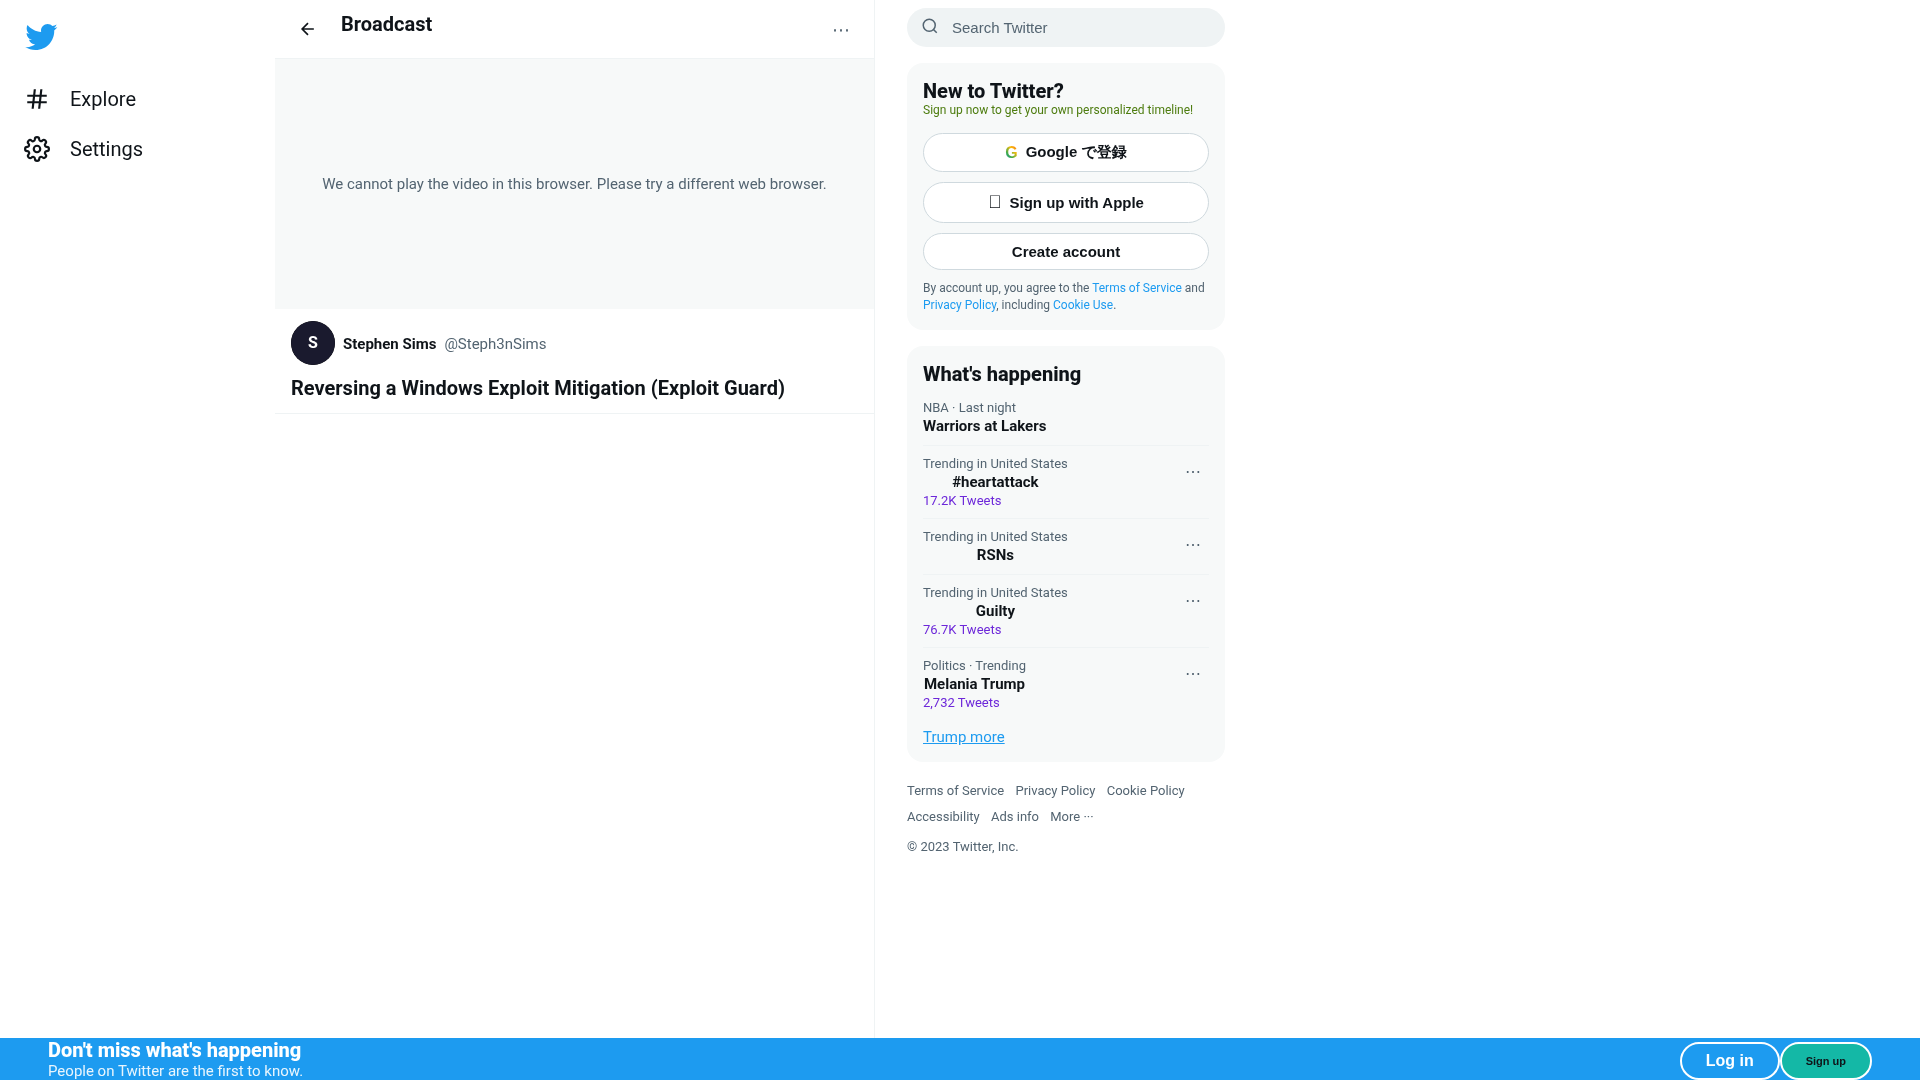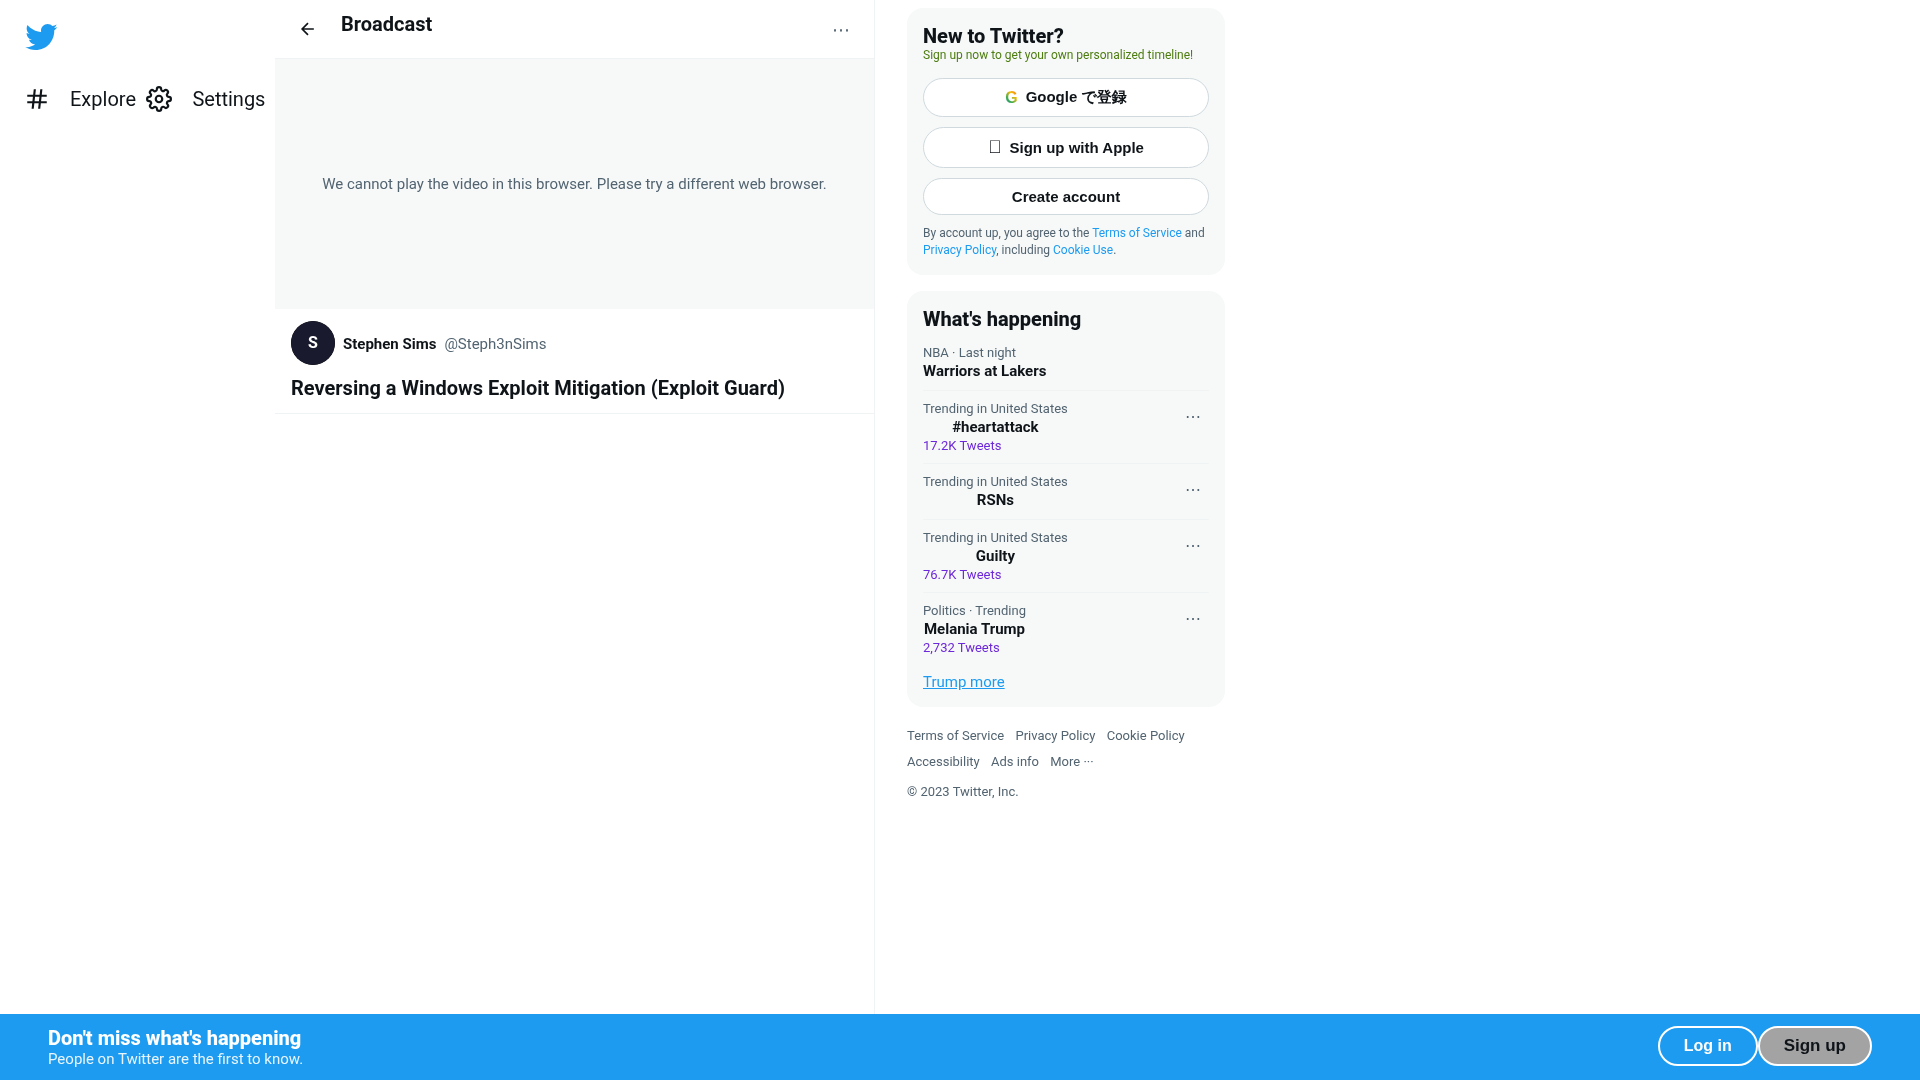--- a/index.html
+++ b/index.html
@@ -5,21 +5,21 @@
     * { margin: 0; padding: 0; box-sizing: border-box; }
     body { font-family: -apple-system, BlinkMacSystemFont, "Segoe UI", Roboto, Helvetica, Arial, sans-serif; background: #fff; color: #0f1419; width: 1920px; min-height: 1080px; overflow-x: hidden; }
 
     
     .page-wrapper { display: flex; min-height: 1080px; }
 
     
     .sidebar { width: 275px; padding: 8px 12px; display: flex; flex-direction: column; align-items: flex-start; border-right: none; position: fixed; left: 0; top: 0; height: 100%; }
     .sidebar-logo { padding: 12px; margin-bottom: 4px; cursor: pointer; }
     .sidebar-logo svg { width: 34px; height: 34px; fill: #1d9bf0; }
-    .sidebar-nav { display: flex; flex-direction: row; width: 100%; }
+    .sidebar-nav { display: flex; flex-direction: column; width: 100%; }
     .sidebar-item { display: flex; align-items: center; gap: 20px; padding: 12px; border-radius: 9999px; cursor: pointer; width: fit-content; min-width: 52px; }
     .sidebar-item-icon { width: 26px; height: 26px; display: flex; align-items: center; justify-content: center; }
     .sidebar-item-label { font-size: 20px; font-weight: 400; color: #0f1419; }
 
     
     .main-content { margin-left: 275px; width: 600px; border-right: 1px solid #eff3f4; min-height: 1080px; padding-bottom: 60px; }
     .broadcast-header { display: flex; align-items: center; justify-content: space-between; padding: 12px 16px; border-bottom: 1px solid #eff3f4; position: sticky; top: 0; background: rgba(255,255,255,0.85); backdrop-filter: blur(12px); z-index: 10; }
     .broadcast-header-left { display: flex; gap: 16px; }
     .back-btn { width: 34px; height: 34px; display: flex; align-items: center; justify-content: center; border-radius: 50%; cursor: pointer; }
     .broadcast-title { font-size: 20px; font-weight: 700; }
@@ -67,26 +67,26 @@
     .trend-count { font-size: 13px; color: #6d28d9; margin-top: 2px; }
     .trend-more-btn { width: 32px; height: 32px; display: flex; align-items: center; justify-content: center; border-radius: 50%; cursor: pointer; color: #536471; flex-shrink: 0; }
     .show-more-link { color: #1d9bf0; font-size: 15px; cursor: pointer; padding-top: 8px; display: block; }
 
     
     .footer-links { font-size: 13px; color: #536471; line-height: 2; }
     .footer-links a { color: #536471; text-decoration: none; margin-right: 8px; }
     .footer-copy { font-size: 13px; color: #536471; margin-top: 4px; }
 
     
-    .bottom-bar { position: fixed; bottom: 0; left: 0; right: 0; background: #1d9bf0; padding: 12px 48px; display: flex; align-items: flex-start; justify-content: space-between; z-index: 100; }
+    .bottom-bar { position: fixed; bottom: 0; left: 0; right: 0; background: #1d9bf0; padding: 0 48px; display: flex; align-items: flex-end; justify-content: space-between; z-index: 100; }
     .bottom-bar-text-main { color: #fff; font-size: 20px; font-weight: 800; }
     .bottom-bar-text-sub { color: #fff; font-size: 15px; opacity: 0.9; }
     .bottom-bar-actions { display: flex; gap: 0; }
     .bottom-login-btn { background: transparent; border: 2px solid #fff; color: #fff; border-radius: 9999px; padding: 8px 24px; font-size: 16px; font-weight: 700; cursor: pointer; }
-    .bottom-signup-btn { background: #a3a3a3; border: 2px solid #fff; color: #0f1419; border-radius: 9999px; padding: 8px 24px; font-size: 17px; font-weight: 700; cursor: pointer; }
+    .bottom-signup-btn { background: #14b8a6; border: 2px solid #fff; color: #0f1419; border-radius: 9999px; padding: 8px 24px; font-size: 11px; font-weight: 700; cursor: pointer; }
 
     
     .google-g { font-size: 16px; font-weight: 700; background: linear-gradient(45deg, #4285f4, #34a853, #fbbc05, #ea4335); -webkit-background-clip: text; -webkit-text-fill-color: transparent; background-clip: text; }
   </style>
 </head>
 <body>
 
 <div class="page-wrapper">
 
   <div class="sidebar">
@@ -146,20 +146,29 @@
           <span class="author-handle">@Steph3nSims</span>
         </div>
       </div>
       <div class="broadcast-desc">Reversing a Windows Exploit Mitigation (Exploit Guard)</div>
     </div>
   </div>
 
   <div class="right-sidebar" style="left: calc(275px + 600px + 16px); width: 350px;">
     <div class="right-sidebar-inner">
 
+      <div class="search-box">
+        <div class="search-icon-wrap">
+          <svg viewBox="0 0 24 24" width="18" height="18" fill="none" stroke="#536471" stroke-width="2">
+            <circle cx="11" cy="11" r="8"></circle>
+            <path d="M21 21l-4.35-4.35"></path>
+          </svg>
+        </div>
+        <input type="text" placeholder="Search Twitter" style="">
+      </div>
 
       <div class="new-twitter-box">
         <div class="new-twitter-title">New to Twitter?</div>
         <div class="new-twitter-subtitle">Sign up now to get your own personalized timeline!</div>
         <button class="auth-btn google">
           <span class="google-g">G</span>
           <span>Google で登録</span>
         </button>
         <button class="auth-btn apple">
           <span style="font-size:18px;"></span>

